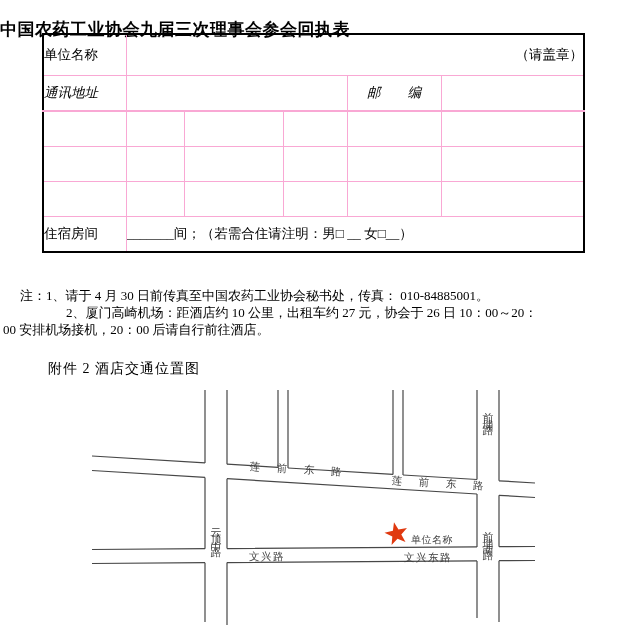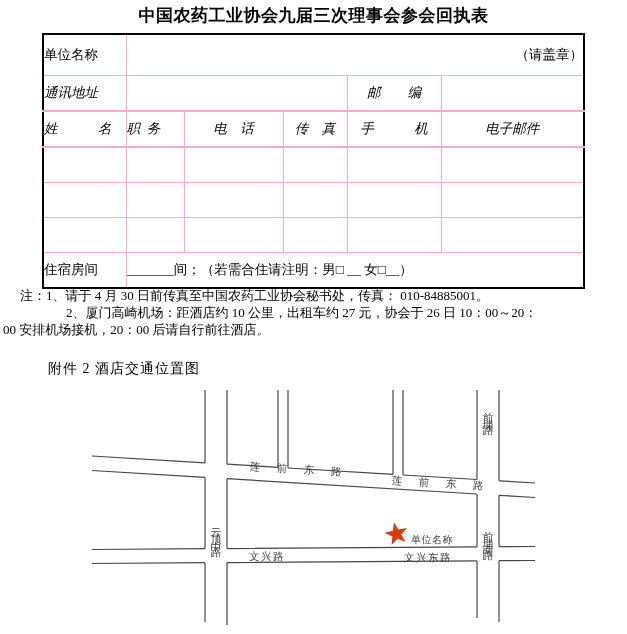--- a/index.html
+++ b/index.html
@@ -1,21 +1,21 @@
 <!DOCTYPE html>
 <html><head>
 <meta charset="utf-8">
 <style>
   html,body{margin:0;padding:0;background:#fff;}
   .page{
     position:relative;width:627px;height:634px;background:#ffffff;overflow:hidden;
     font-family:"Liberation Serif","DejaVu Serif",serif;color:#000;
   }
   .doc-title{
-    position:absolute;top:4px;left:0;width:627px;text-align:center;
+    position:absolute;top:18px;left:0;width:627px;text-align:left;
     font-size:17px;font-weight:bold;letter-spacing:0.5px;white-space:pre;
   }
   table.form{
     position:absolute;left:42px;top:33px;width:541px;
     border-collapse:collapse;table-layout:fixed;
     border:2px solid #000;
   }
   table.form td{
     border:1px solid #f9a8d4;font-size:13.5px;vertical-align:middle;
     padding:0;white-space:pre;overflow:hidden;
@@ -66,28 +66,20 @@
     <tbody>
         <tr class="r40">
       <td class="lbl">单位名称</td>
       <td class="seal" colspan="5"><span>（请盖章）</span></td>
     </tr>
     <tr class="r35 thickb">
       <td class="lbl">通讯地址</td>
       <td colspan="3"></td>
       <td class="ctr">邮　　编</td>
       <td></td>
-    </tr>
-    <tr class="r35 thickb">
-      <td class="lbl">姓　　　名</td>
-      <td class="lbl6">职  务</td>
-      <td class="ctr">电　话</td>
-      <td class="ctr">传　真</td>
-      <td class="ctr">手　　　机</td>
-      <td class="ctr">电子邮件</td>
     </tr>
     <tr class="r35">
       <td></td>
       <td></td>
       <td></td>
       <td></td>
       <td></td>
       <td></td>
     </tr>
     <tr class="r35">

